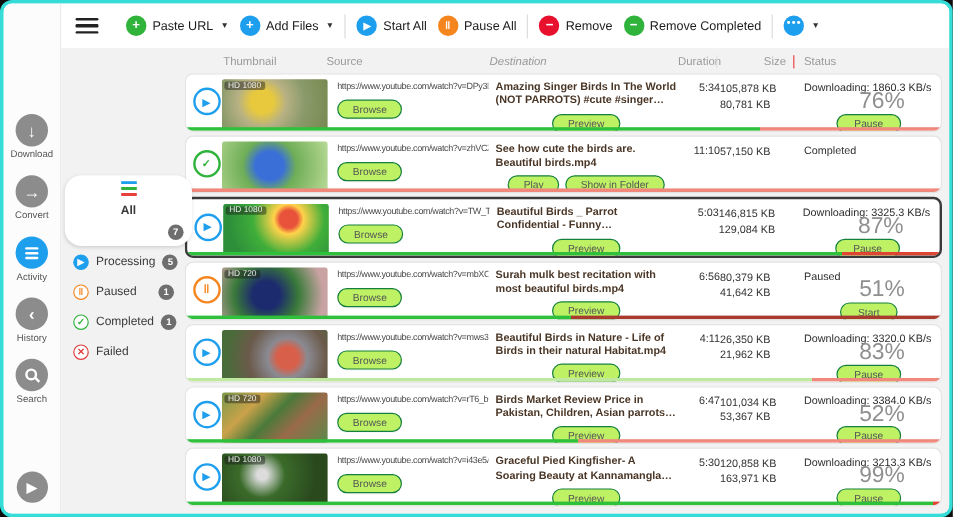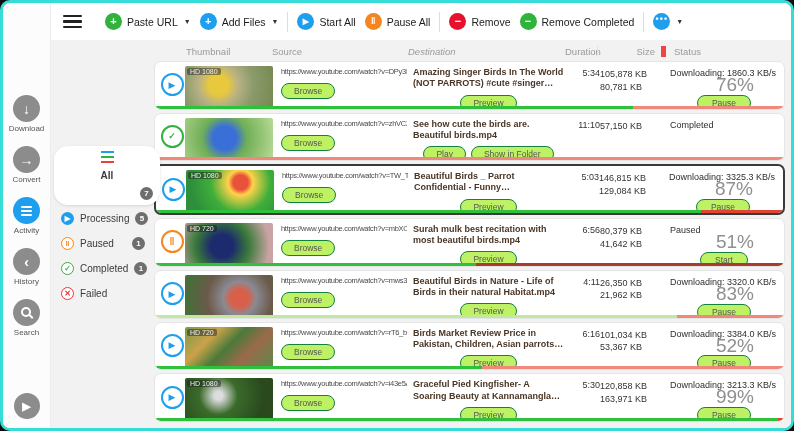--- a/index.html
+++ b/index.html
@@ -46,21 +46,21 @@
   .fi-fail{border-color:#e03c3c;color:#e03c3c;}
 
   
   .tablecol{flex:1;display:flex;flex-direction:column;padding:0 6px 3px 2px;min-width:0;}
   .thead{display:flex;align-items:flex-start;font-size:9.5px;color:#9a9a9a;padding:6px 6px 4px 4px;flex:0 0 auto;}
   .h-thumb{width:114px;padding-left:28px;box-sizing:border-box;}
   .h-src{width:136px;}
   .h-dest{flex:1;font-style:italic;}
   .h-dur{width:32px;text-align:right;}
   .h-size{width:60px;text-align:right;border-left:1px solid #e3e3e3;padding-right:2px;box-sizing:border-box;}
-  .h-status{width:118px;padding-left:8px;border-left:5px solid #ef4444;margin-left:4px;box-sizing:border-box;}
+  .h-status{width:118px;padding-left:8px;border-left:1px solid #ef4444;margin-left:4px;box-sizing:border-box;}
 
   .rows{display:flex;flex-direction:column;overflow:hidden;}
   .row{position:relative;display:flex;align-items:flex-start;background:#fff;border:1px solid #e4e4e4;border-radius:7px;margin-bottom:3px;padding:4px 6px 5px 4px;overflow:hidden;box-sizing:border-box;}
   .row.selected{border:2px solid #3a3a3a;}
   .c-icon{width:26px;flex:0 0 26px;align-self:center;display:flex;justify-content:center;}
   .ri{width:19px;height:19px;border-radius:50%;border:2px solid;display:flex;align-items:center;justify-content:center;font-size:9px;cursor:pointer;background:#fff;}
   .ri-play{border-color:#1e9fee;color:#1e9fee;}
   .ri-check{border-color:#2fb33b;color:#2fb33b;font-weight:bold;}
   .ri-pause{border-color:#f5861f;color:#f5861f;font-weight:bold;font-size:10px;}
   .c-thumb{width:88px;flex:0 0 88px;height:42px;border-radius:2px;position:relative;overflow:hidden;}
@@ -367,21 +367,21 @@
             <div class="c-src">
               <div class="url">https://www.youtube.com/watch?v=rT6_b6DLd3c</div>
               <span class="pillbtn">Browse</span>
             </div>
             <div class="c-dest">
               <div class="title">Birds Market Review Price in Pakistan, Children, Asian parrots, Beautiful Birds @thewaseembh...</div>
               <div class="destbtns">
                   <span class="pillbtn">Preview</span>
                 </div>
             </div>
-            <div class="c-dur">6:16</div>
+            <div class="c-dur">6:47</div>
             <div class="c-size">
                 <div>101,034 KB</div>
                 <div>53,367 KB</div>
               </div>
             <div class="c-status">
               <div class="st-line">Downloading: 3384.0 KB/s</div>
               <div class="st-pct">52%</div>
               <span class="pillbtn st-btn">Pause</span>
             </div>
             <div class="pbar" style="background: linear-gradient(90deg, rgb(47, 193, 59) 52%, rgb(240, 137, 124) 52%);"></div>

